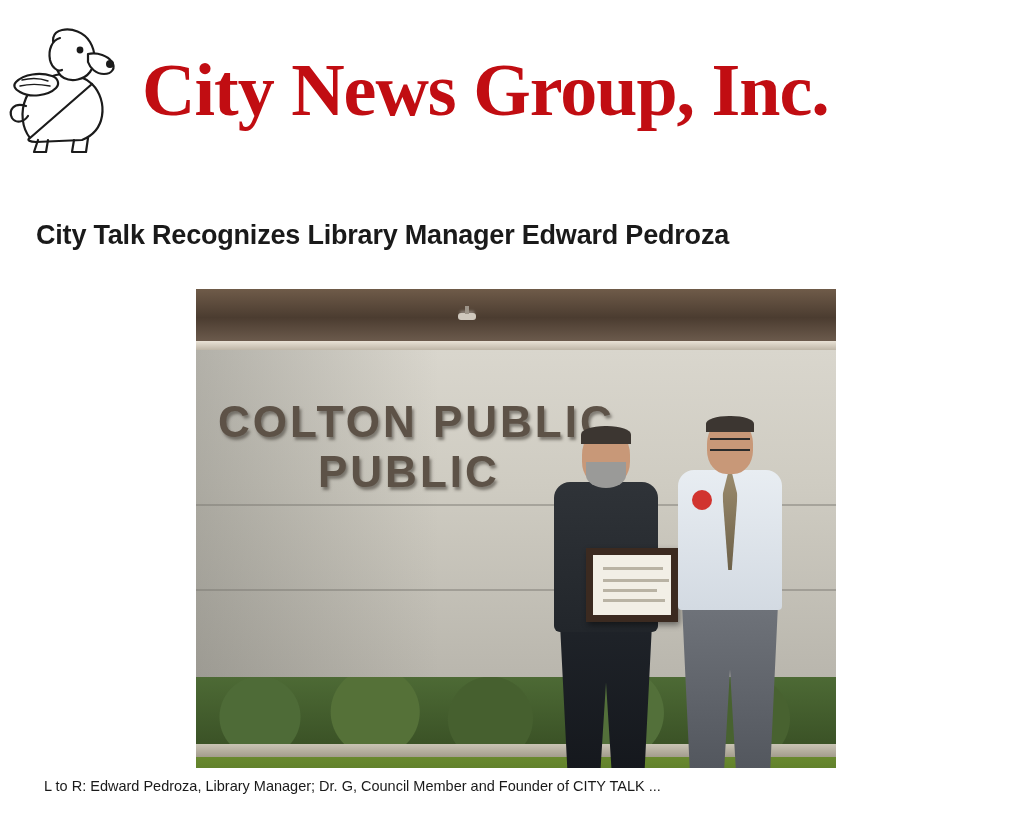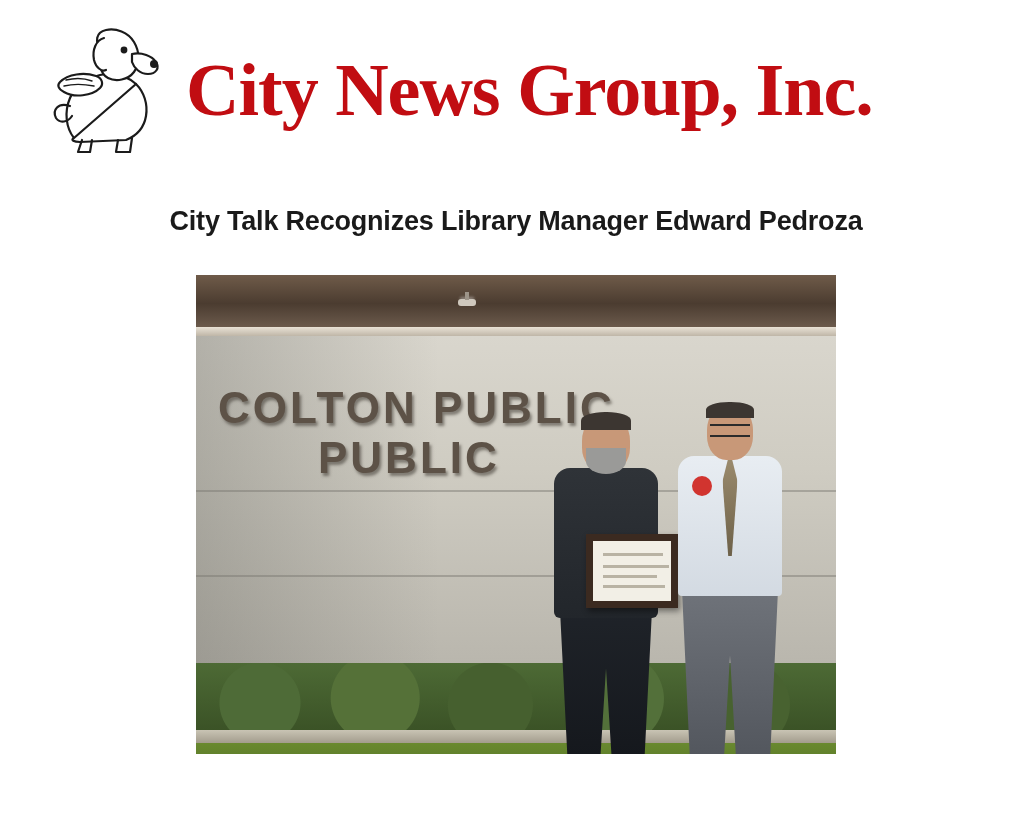--- a/index.html
+++ b/index.html
@@ -19,21 +19,20 @@
     width: 1032px;
     height: 836px;
   }
 
   
   .masthead {
     position: relative;
     height: 180px;
     display: flex;
     align-items: center;
-    padding-left: 44px;
     box-sizing: border-box;
   }
   .logo-mark {
     width: 130px;
     height: 140px;
     position: relative;
     flex: 0 0 auto;
     margin-right: 12px;
   }
   .logo-title {
@@ -41,26 +40,26 @@
     font-weight: bold;
     font-size: 74px;
     color: #c10d12;
     letter-spacing: -1px;
     line-height: 1;
     white-space: nowrap;
   }
 
   
   .headline {
-    text-align: center;
     font-size: 27px;
     font-weight: bold;
     color: #1a1a1a;
-    margin-top: 26px;
+    margin-top: 40px;
     letter-spacing: -0.2px;
+    padding-left: 36px;
   }
 
   
   .photo-wrap {
     margin: 38px auto 0 auto;
     width: 640px;
     height: 479px;
     position: relative;
     overflow: hidden;
     background: #fdba74;
@@ -334,15 +333,16 @@
         <div class="tie"></div>
         <div class="lapel-pin"></div>
         <div class="head"></div>
         <div class="hair"></div>
         <div class="glasses"></div>
       </div>
     </div>
   </figure>
 
   <div class="caption-block">
+    <div class="caption-text">L to R: Edward Pedroza, Library Manager; Dr. G, Council Member and Founder of CITY TALK ...</div>
   </div>
 
 </div>
 
 </body></html>

